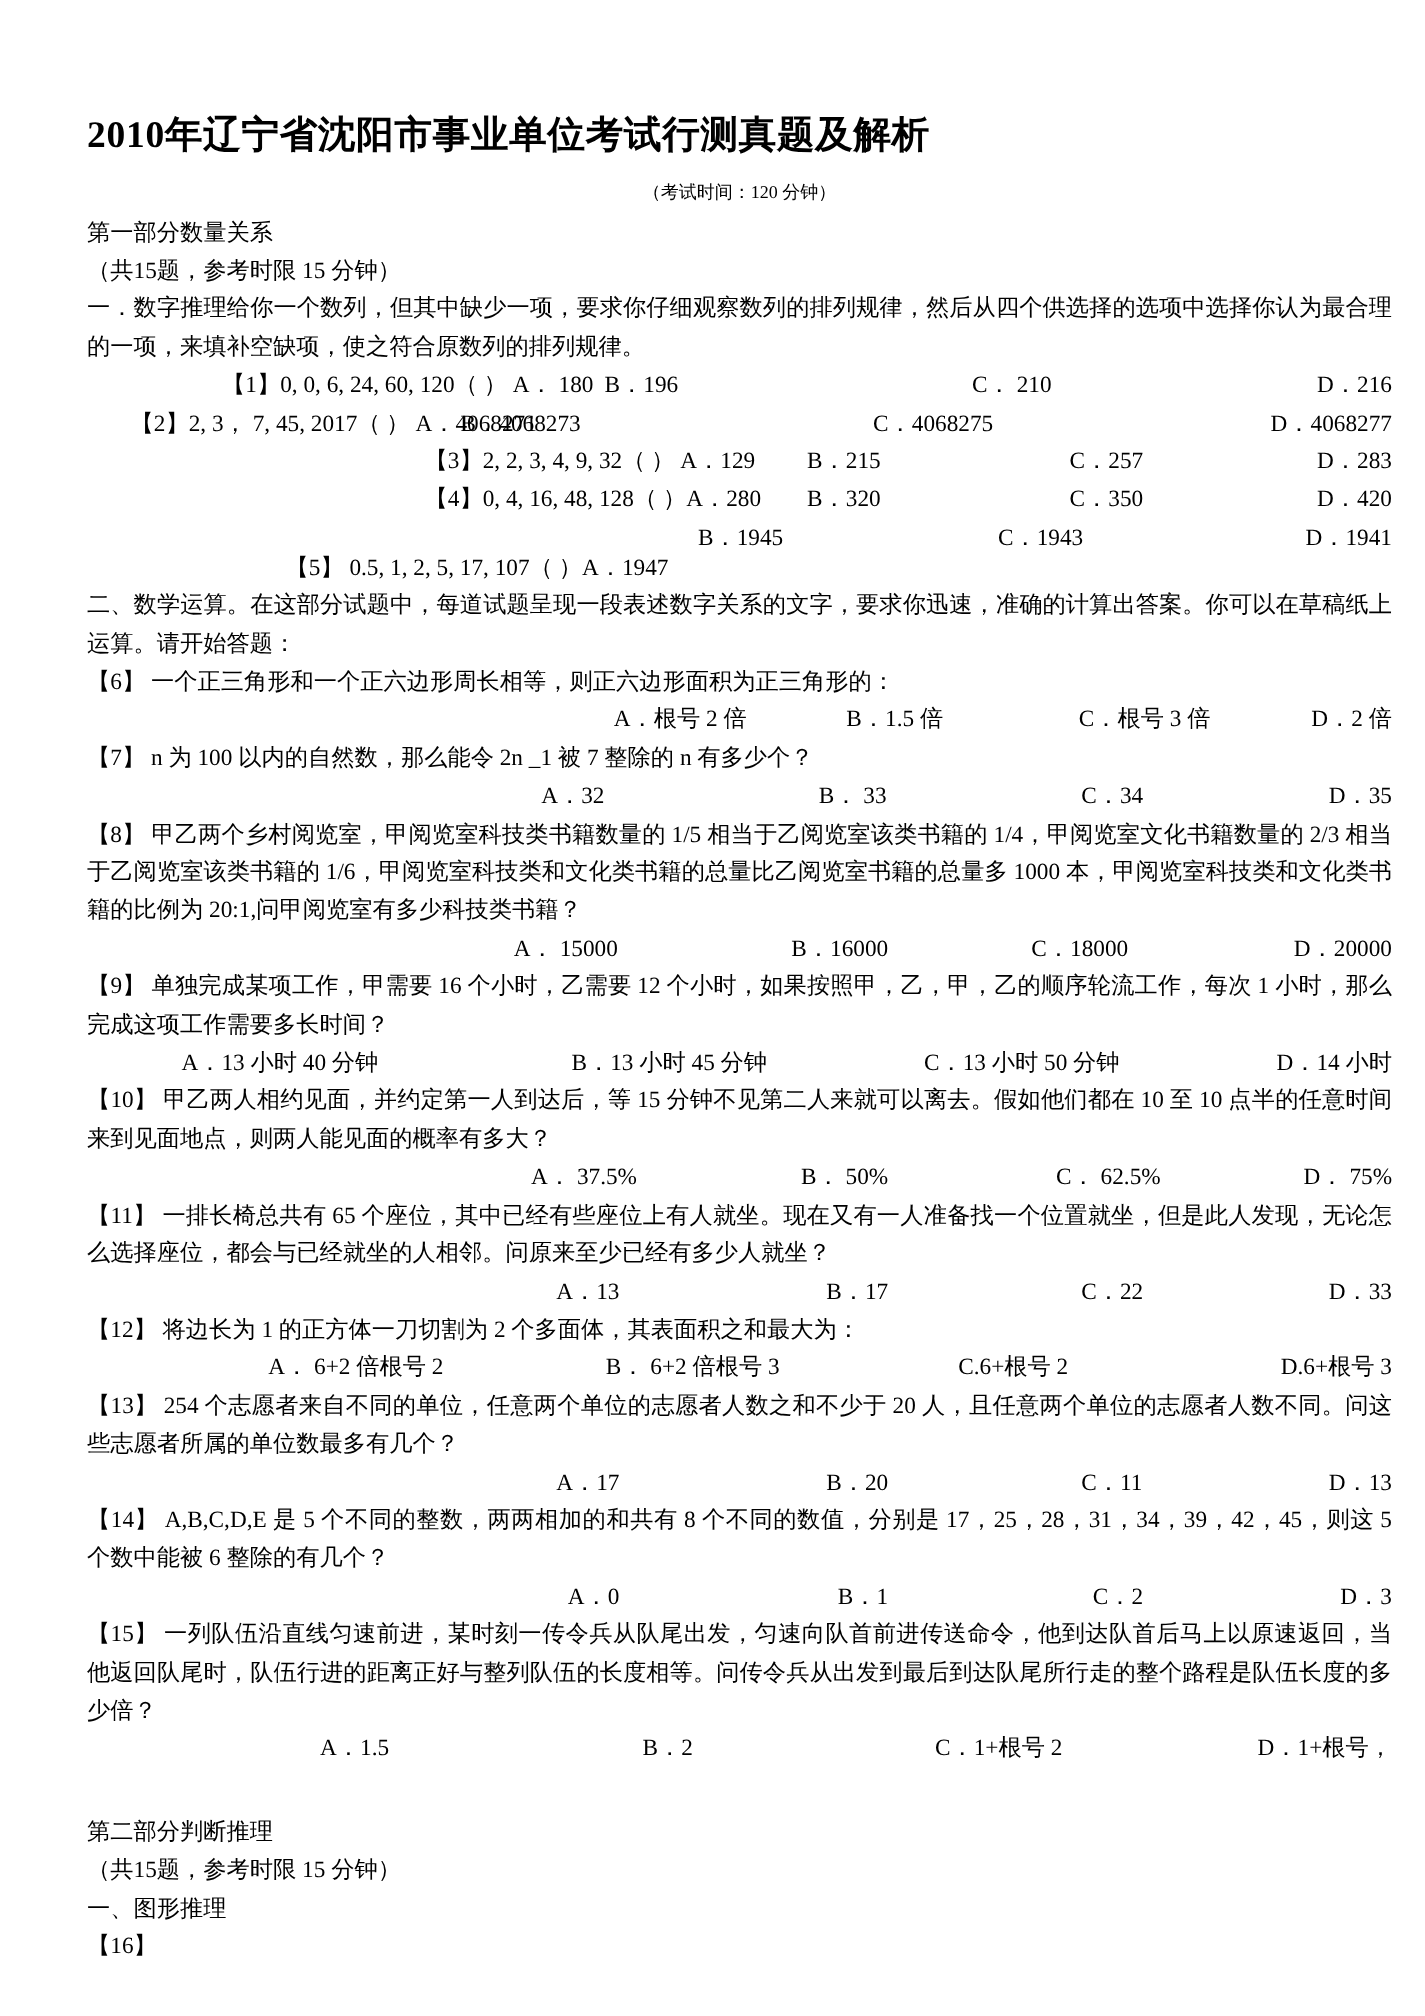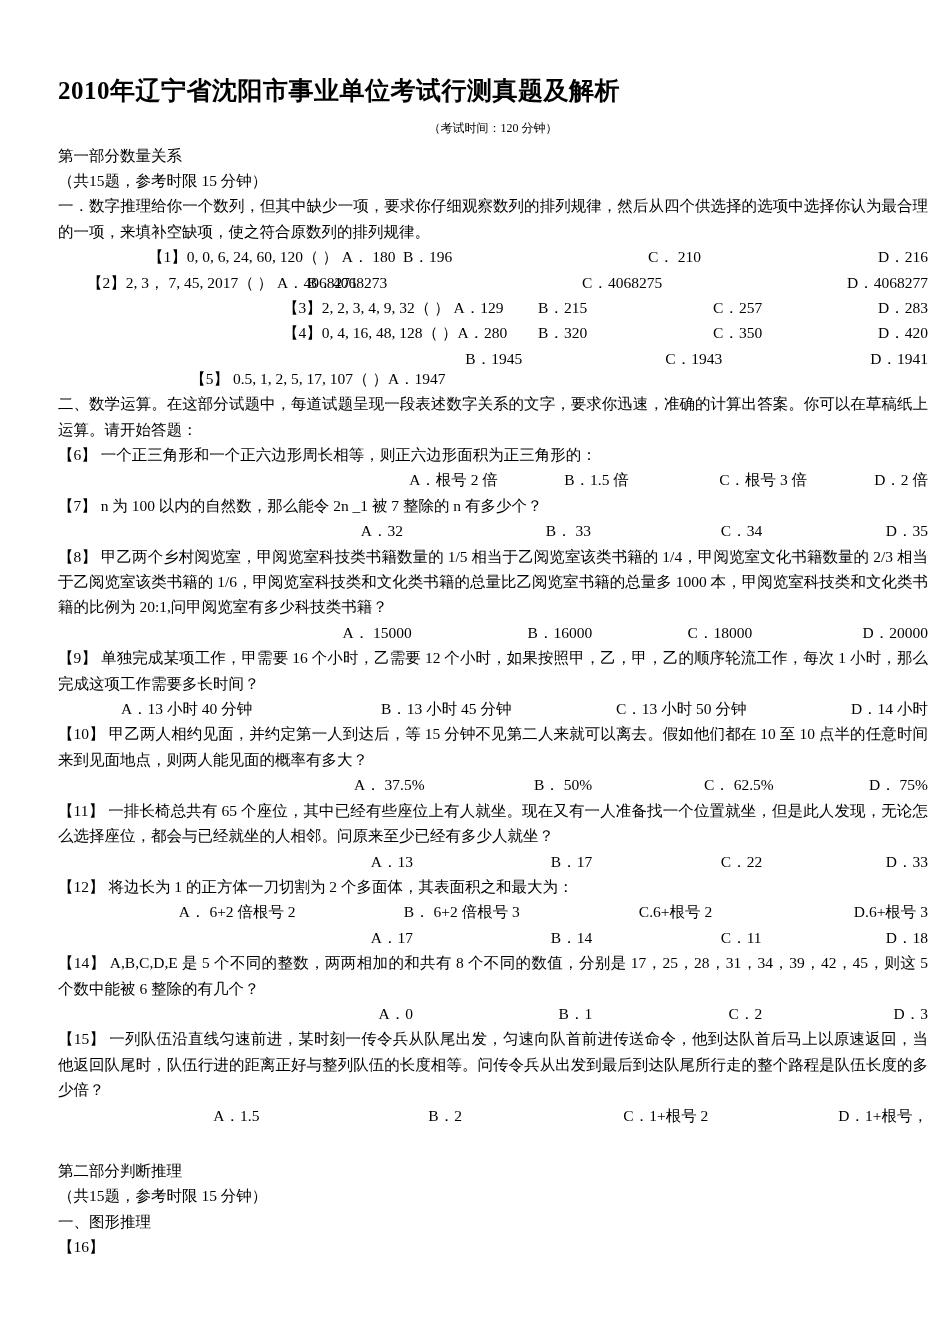--- a/index.html
+++ b/index.html
@@ -205,25 +205,26 @@
     </div>
 
     <p class="qtext">【12】 将边长为 1 的正方体一刀切割为 2 个多面体，其表面积之和最大为：</p>
     <div class="opts">
       <span class="w11-a">A． 6+2 倍根号 2</span>
       <span class="w11-b">B． 6+2 倍根号 3</span>
       <span class="w11-c">C.6+根号 2</span>
       <span class="w-d">D.6+根号 3</span>
     </div>
 
+    <p class="qtext">【13】 254 个志愿者来自不同的单位，任意两个单位的志愿者人数之和不少于 20 人，且任意两个单位的志愿者人数不同。问这些志愿者所属的单位数最多有几个？</p>
     <div class="opts">
       <span class="w10-a">A．17</span>
-      <span class="w10-b">B．14</span>
+      <span class="w10-b">B．20</span>
       <span class="w10-c">C．11</span>
-      <span class="w-d">D．18</span>
+      <span class="w-d">D．13</span>
     </div>
 
     <p class="qtext">【14】 A,B,C,D,E 是 5 个不同的整数，两两相加的和共有 8 个不同的数值，分别是 17，25，28，31，34，39，42，45，则这 5 个数中能被 6 整除的有几个？</p>
     <div class="opts">
       <span class="w10-a">A．0</span>
       <span class="w10-b">B．1</span>
       <span class="w10-c">C．2</span>
       <span class="w-d">D．3</span>
     </div>
 

